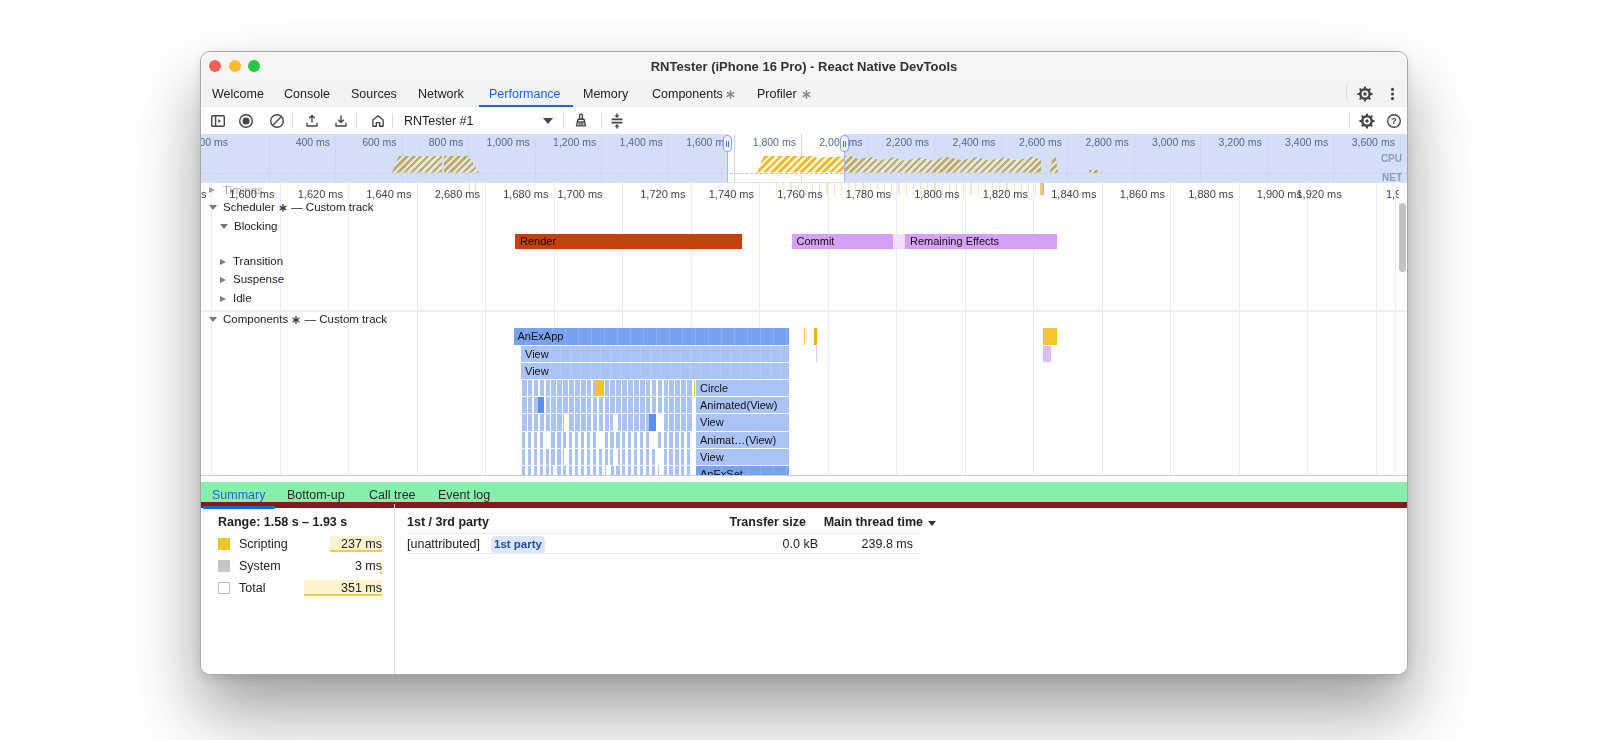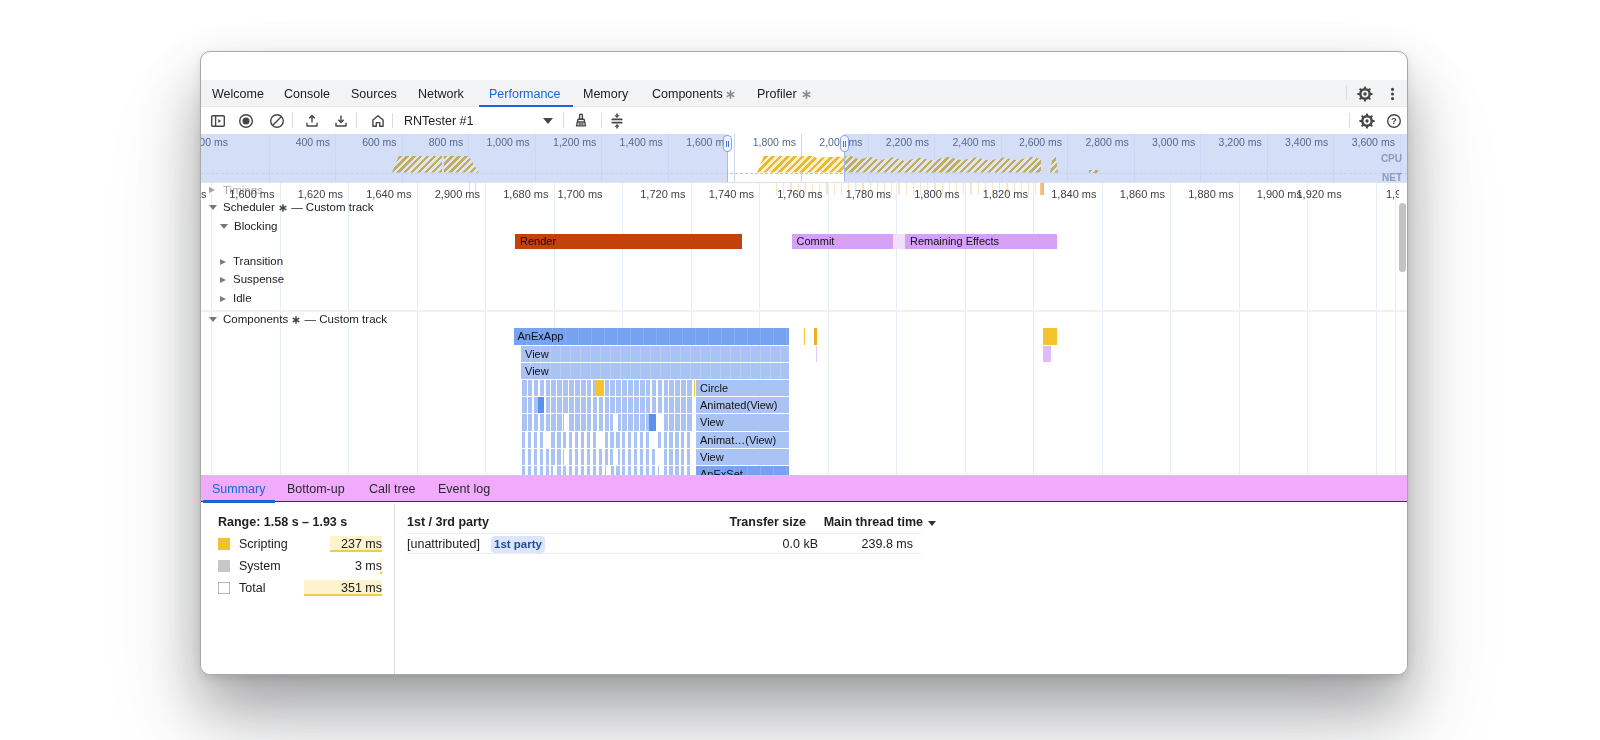--- a/index.html
+++ b/index.html
@@ -45,37 +45,43 @@
   .arrow-d { display:inline-block; width:0; height:0; border-left:4px solid transparent; border-right:4px solid transparent; border-top:5px solid #74777c; margin-right:6px; position:relative; top:-1px;}
   .arrow-r { display:inline-block; width:0; height:0; border-top:3.5px solid transparent; border-bottom:3.5px solid transparent; border-left:6px solid #7a7d82; margin-right:7px; }
   .bar { position:absolute; height:15px; font-size:11px; color:#111; line-height:15px; padding-left:5px; overflow:hidden; white-space:nowrap; }
   .frow { position:absolute; height:16.2px; }
   .fbar { position:absolute; top:0; height:16.2px; font-size:11px; color:#111; line-height:16px; padding-left:4px; overflow:hidden; white-space:nowrap; }
   .m { position:absolute; top:0; height:16.2px; }
   .hsep { position:absolute; left:0; width:100%; height:2px; background:#f0f0f2; }
   .scrollthumb { position:absolute; left:1197.5px; top:20px; width:7px; height:69px; background:#c3c3c3; border-radius:3.5px; }
   
   .bottom { position:absolute; left:0; top:423px; width:100%; height:201px; background:#fff; border-top:1px solid #ccc; }
-  .btabs { position:absolute; left:0; top:0; width:100%; height:26px; background:#f0abfc; border-bottom:1px solid #7f1d1d; }
+  .btabs { position:absolute; left:0; top:6px; width:100%; height:26px; background:#86efac; border-bottom:6px solid #7f1d1d; }
   .btab { position:absolute; top:0; height:26px; line-height:27px; font-size:12.5px; color:#27292c; white-space:nowrap; }
   .btab.sel { color:#1a66d9; }
   .buline { position:absolute; left:2px; top:24px; width:72px; height:2.5px; background:#1a66d9; }
   .vdiv { position:absolute; left:192.5px; top:28px; width:1px; height:170px; background:#ddd; }
   .swatch { position:absolute; width:11.5px; height:11.5px; }
   .stext { position:absolute; font-size:12.5px; color:#202124; white-space:nowrap; }
   .sbold { font-weight:bold; }
   .sval { position:absolute; text-align:right; font-size:12.5px; color:#202124; }
   .hl { position:absolute; background:#fdf3cd; border-bottom:2px solid #f1ca50; }
   .chip { position:absolute; background:#dbe6fc; border-radius:4px; font-size:11.5px; font-weight:bold; color:#204e9c; text-align:center; }
   .hline { position:absolute; height:1px; background:#ececec; }
 </style>
 </head>
 <body>
 <div class="window">
 
+  <div class="titlebar">
+    <div class="light" style="left:7.5px;background:#fe5f57"></div>
+    <div class="light" style="left:27.5px;background:#febc2e"></div>
+    <div class="light" style="left:47px;background:#28c840"></div>
+    <div class="title">RNTester (iPhone 16 Pro) - React Native DevTools</div>
+  </div>
 
   <div class="tabbar">
     <div class="tab" style="left:11px">Welcome</div>
     <div class="tab" style="left:83px">Console</div>
     <div class="tab" style="left:150px">Sources</div>
     <div class="tab" style="left:217px">Network</div>
     <div class="tab sel" style="left:288px;font-weight:normal">Performance</div>
     <div class="tab" style="left:382px">Memory</div>
     <div class="tab" style="left:451px">Components</div>
     <div class="tab" style="left:556px">Profiler</div>
@@ -266,21 +272,21 @@
 <div class="grid" style="left:1174.5px"></div>
 <div class="grid" style="left:1194px;background:#ededed"></div>
 <div class="tick" style="left:575px;width:270px;background:repeating-linear-gradient(90deg,rgba(236,166,64,.30) 0 1.2px,transparent 1.2px 7.2px)"></div>
 <div class="tick" style="left:839px;width:4px;background:rgba(231,148,56,.55)"></div>
 <div class="tick" style="left:268px;width:1.2px;background:rgba(236,166,64,.42)"></div>
 <div class="tick" style="left:274px;width:1.2px;background:rgba(236,166,64,.42)"></div>
 <div class="ghost"><span style="display:inline-block;width:0;height:0;border-top:3.5px solid transparent;border-bottom:3.5px solid transparent;border-left:6px solid #a0a0a0;margin-right:8px;vertical-align:1px"></span>Timings</div>
 <div class="rlabel" style="left:-0.5px;width:74px;text-align:right">1,600 ms</div>
 <div class="rlabel" style="left:68.0px;width:74px;text-align:right">1,620 ms</div>
 <div class="rlabel" style="left:136.5px;width:74px;text-align:right">1,640 ms</div>
-<div class="rlabel" style="left:205.0px;width:74px;text-align:right">2,900 ms</div>
+<div class="rlabel" style="left:205.0px;width:74px;text-align:right">2,680 ms</div>
 <div class="rlabel" style="left:273.5px;width:74px;text-align:right">1,680 ms</div>
 <div class="rlabel" style="left:342.0px;width:74px;text-align:center">1,700 ms</div>
 <div class="rlabel" style="left:410.5px;width:74px;text-align:right">1,720 ms</div>
 <div class="rlabel" style="left:479.0px;width:74px;text-align:right">1,740 ms</div>
 <div class="rlabel" style="left:547.5px;width:74px;text-align:right">1,760 ms</div>
 <div class="rlabel" style="left:616.0px;width:74px;text-align:right">1,780 ms</div>
 <div class="rlabel" style="left:684.5px;width:74px;text-align:right">1,800 ms</div>
 <div class="rlabel" style="left:753.0px;width:74px;text-align:right">1,820 ms</div>
 <div class="rlabel" style="left:821.5px;width:74px;text-align:right">1,840 ms</div>
 <div class="rlabel" style="left:890.0px;width:74px;text-align:right">1,860 ms</div>

